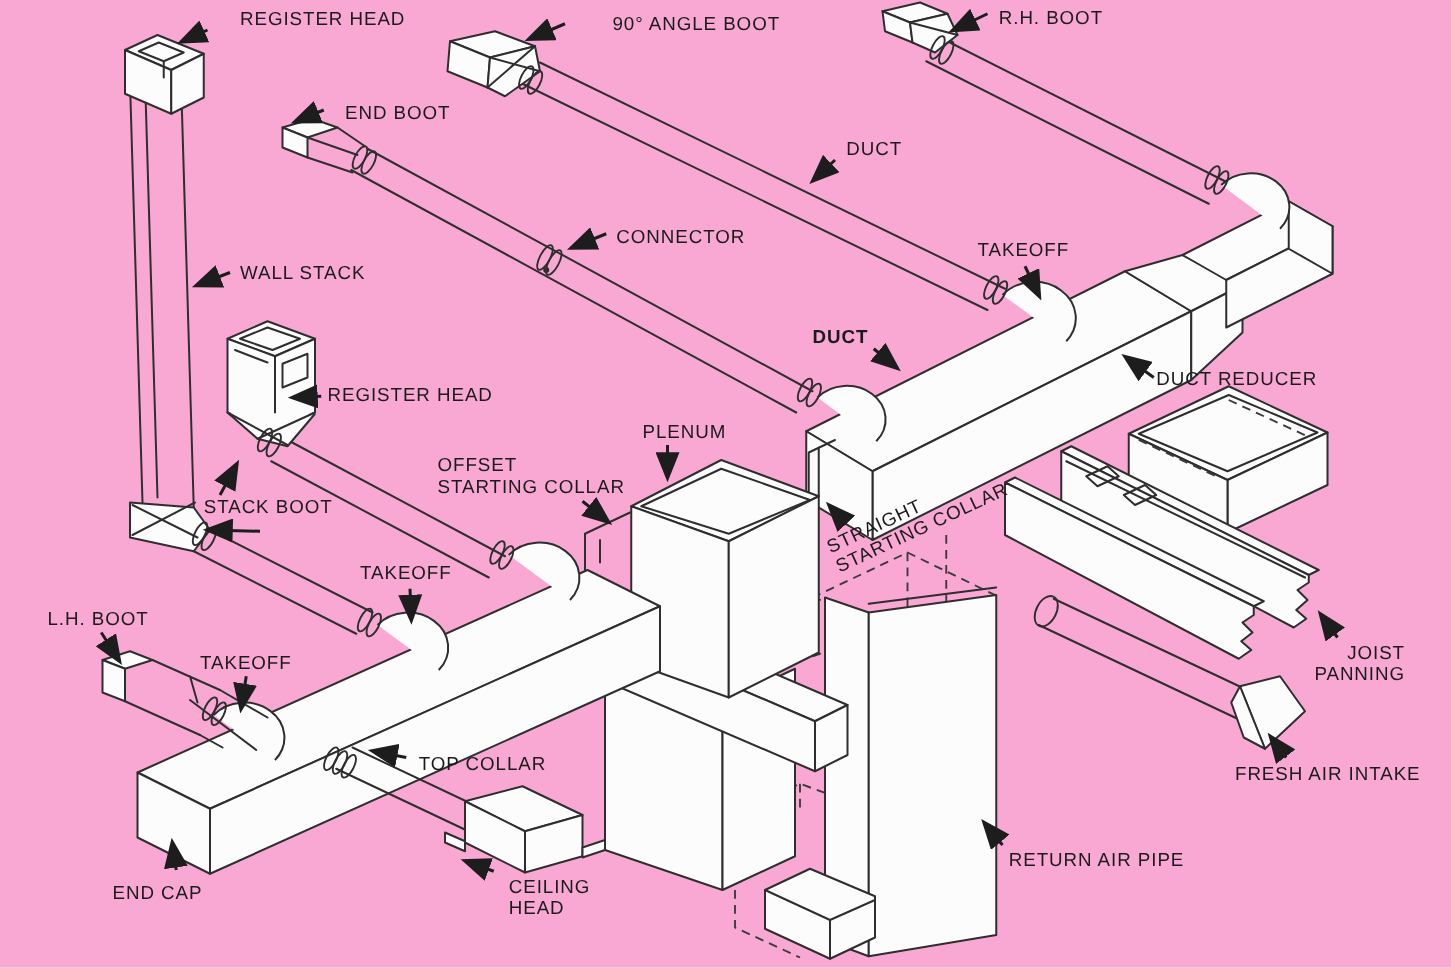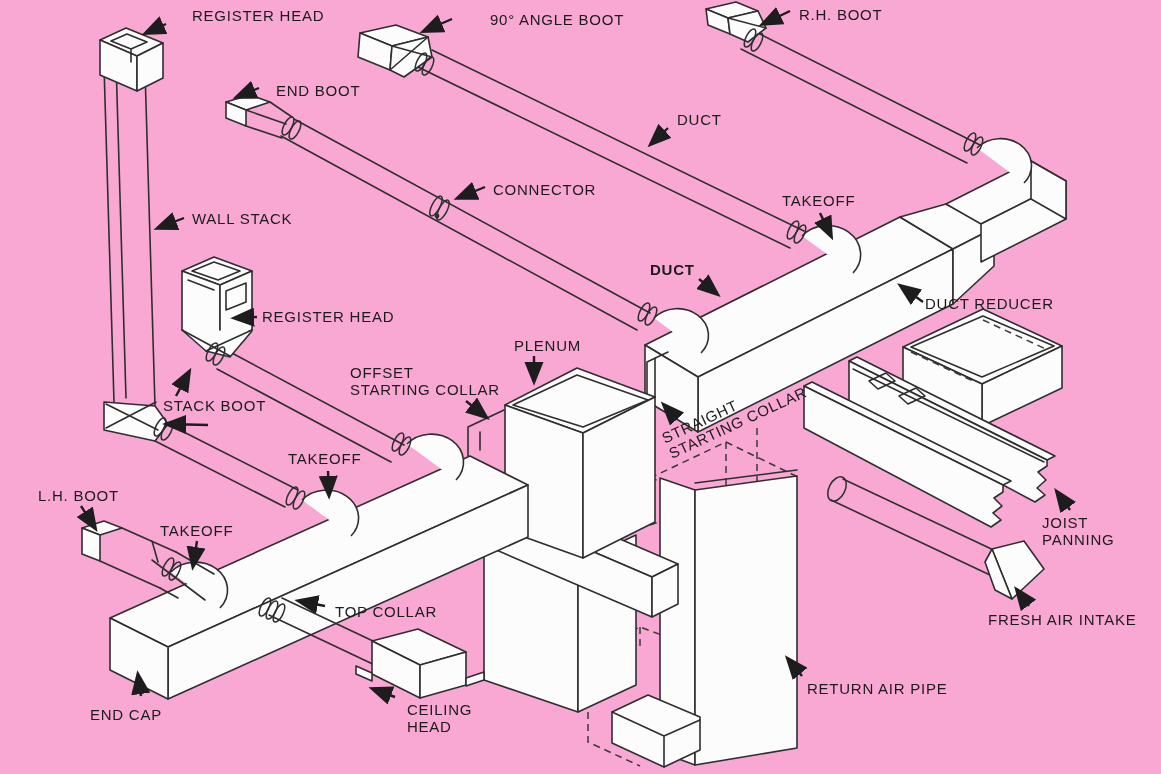--- a/index.html
+++ b/index.html
@@ -27,21 +27,21 @@
   #lbl-plenum{left:514px;top:337px;}
   #lbl-offset-collar{left:350px;top:364px;}
   #lbl-straight-collar{left:659px;top:431px;transform:rotate(-25deg);transform-origin:left top;}
   #lbl-stack-boot{left:163px;top:397px;}
   #lbl-takeoff-mid{left:288px;top:450px;}
   #lbl-lh-boot{left:38px;top:487px;}
   #lbl-takeoff-left{left:160px;top:522px;}
   #lbl-top-collar{left:335px;top:603px;}
   #lbl-end-cap{left:90px;top:706px;}
   #lbl-ceiling-head{left:407px;top:701px;}
-  #lbl-joist-panning{left:1042px;top:514px;width:82px;text-align:left;}
+  #lbl-joist-panning{left:1042px;top:514px;width:82px;text-align:right;}
   #lbl-fresh-air-intake{left:988px;top:611px;}
   #lbl-return-air-drop{left:807px;top:680px;}
 </style>
 </head>
 <body>
 
 <div id="stage">
 
 <svg id="art" width="1161" height="774" viewBox="0 0 1161 774">
   <defs>

